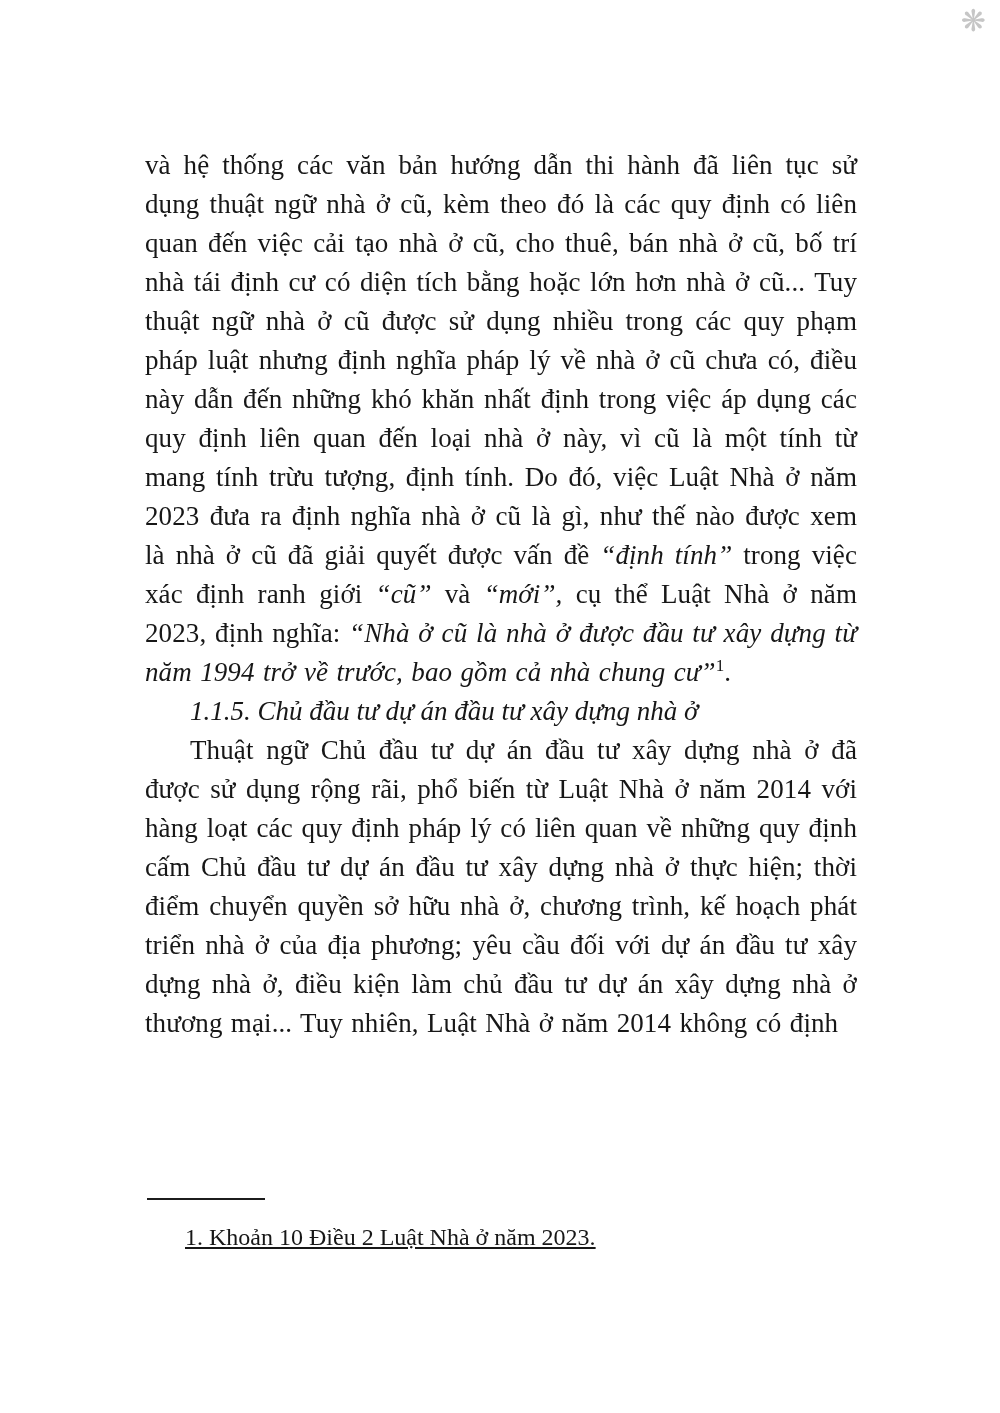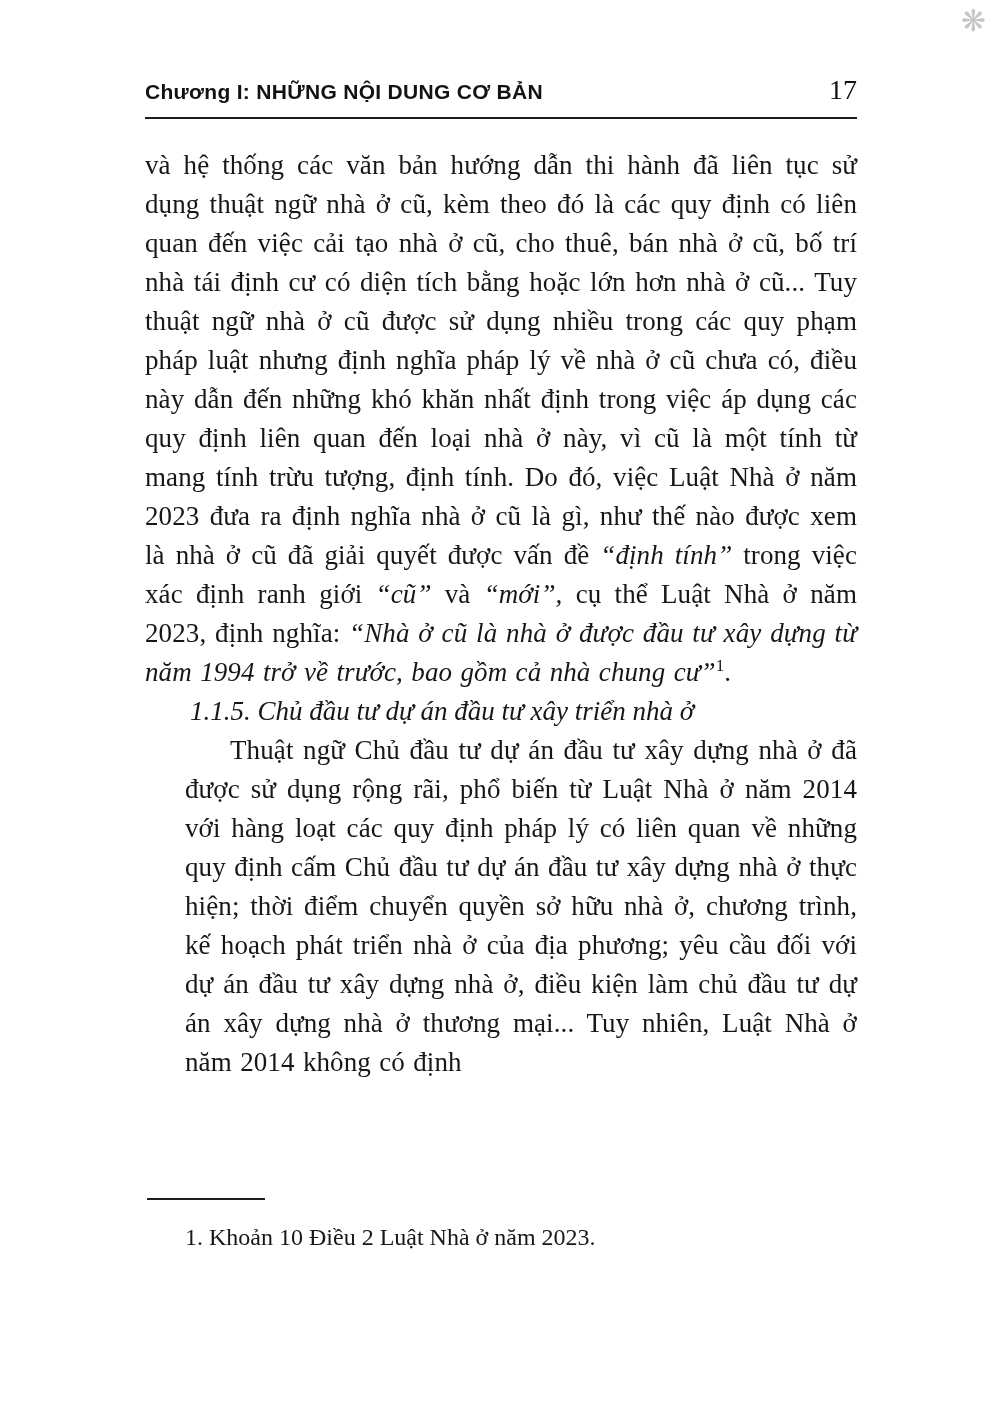--- a/index.html
+++ b/index.html
@@ -62,41 +62,41 @@
     margin: 0;
     font-size: 27px;
     line-height: 39px;
     text-align: justify;
     word-spacing: 1.5px;
     letter-spacing: 0.1px;
     hyphens: none;
   }
   .body-p.indent {
     text-indent: 45px;
-    margin-left: 40px;
   }
   .section-heading {
     margin: 0;
     font-size: 27px;
     line-height: 39px;
     font-weight: normal;
     font-style: italic;
     padding-left: 45px;
   }
   .it { font-style: italic; margin-top: 44px; }
   sup.fn-ref {
     font-size: 17px;
     line-height: 0;
     vertical-align: super;
   }
   .page-footer {
     position: absolute;
     left: 145px;
     right: 143px;
     top: 1198px;
+    text-decoration: underline;
   }
   .footnote-rule {
     width: 118px;
     height: 2px;
     background: #1c1c1c;
     margin: 0 0 20px 2px;
   }
   .footnote-text {
     margin: 0;
     font-size: 24px;
@@ -105,30 +105,26 @@
     color: #171717;
   }
 </style>
 </head>
 <body>
 
 <div class="page">
 
   <div class="corner-decoration">❋</div>
 
-  <header class="page-header">
-    <span class="chapter-title">Chương I: NHỮNG NỘI DUNG CƠ BẢN</span>
-    <span class="page-number">17</span>
-  </header>
 
   <main class="page-body">
 
     <p class="body-p"><span>và hệ thống các văn bản hướng dẫn thi hành đã liên tục sử dụng thuật ngữ nhà ở cũ, kèm theo đó là các quy định có liên quan đến việc cải tạo nhà ở cũ, cho thuê, bán nhà ở cũ, bố trí nhà tái định cư có diện tích bằng hoặc lớn hơn nhà ở cũ... Tuy thuật ngữ nhà ở cũ được sử dụng nhiều trong các quy phạm pháp luật nhưng định nghĩa pháp lý về nhà ở cũ chưa có, điều này dẫn đến những khó khăn nhất định trong việc áp dụng các quy định liên quan đến loại nhà ở này, vì cũ là một tính từ mang tính trừu tượng, định tính. Do đó, việc Luật Nhà ở năm 2023 đưa ra định nghĩa nhà ở cũ là gì, như thế nào được xem là nhà ở cũ đã giải quyết được vấn đề </span><span class="it">“định tính”</span><span> trong việc xác định ranh giới </span><span class="it">“cũ”</span><span> và </span><span class="it">“mới”,</span><span> cụ thể Luật Nhà ở năm 2023, định nghĩa: </span><span class="it">“Nhà ở cũ là nhà ở được đầu tư xây dựng từ năm 1994 trở về trước, bao gồm cả nhà chung cư”</span><sup class="fn-ref">1</sup><span>.</span></p>
 
-    <h3 class="section-heading">1.1.5. Chủ đầu tư dự án đầu tư xây triển nhà ở</h3>
+    <h3 class="section-heading">1.1.5. Chủ đầu tư dự án đầu tư xây dựng nhà ở</h3>
 
     <p class="body-p indent">Thuật ngữ Chủ đầu tư dự án đầu tư xây dựng nhà ở đã được sử dụng rộng rãi, phổ biến từ Luật Nhà ở năm 2014 với hàng loạt các quy định pháp lý có liên quan về những quy định cấm Chủ đầu tư dự án đầu tư xây dựng nhà ở thực hiện; thời điểm chuyển quyền sở hữu nhà ở, chương trình, kế hoạch phát triển nhà ở của địa phương; yêu cầu đối với dự án đầu tư xây dựng nhà ở, điều kiện làm chủ đầu tư dự án xây dựng nhà ở thương mại... Tuy nhiên, Luật Nhà ở năm 2014 không có định</p>
 
   </main>
 
   <footer class="page-footer">
     <div class="footnote-rule"></div>
     <p class="footnote-text">1. Khoản 10 Điều 2 Luật Nhà ở năm 2023.</p>
   </footer>
 

